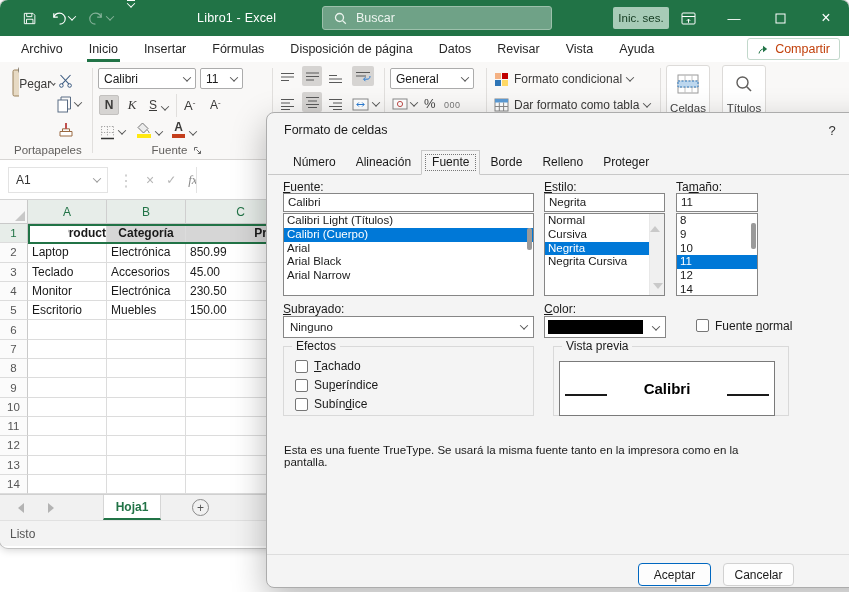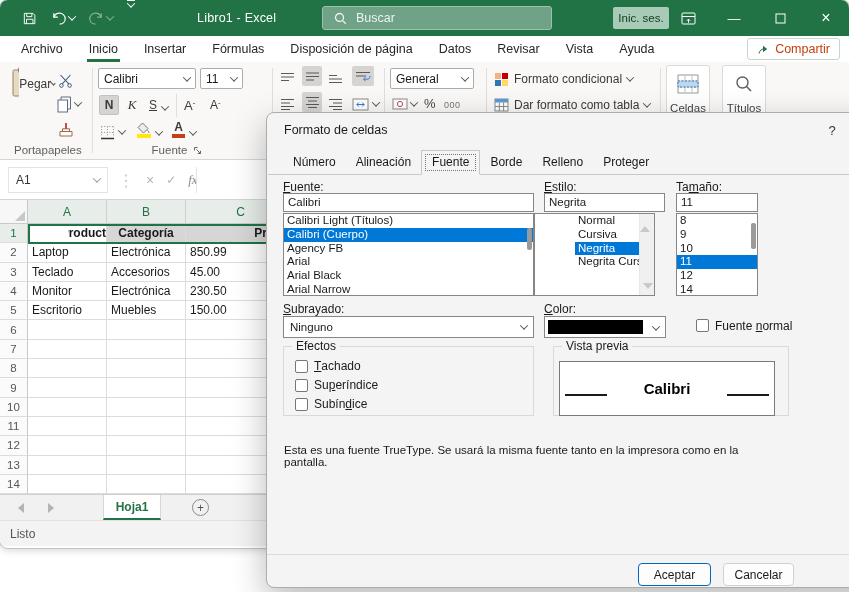--- a/index.html
+++ b/index.html
@@ -560,27 +560,26 @@
   <span class="lbl" style="left:277px;top:67px;"><span></span><span class="u">E</span><span>stilo:</span></span>
   <span class="lbl" style="left:409px;top:67px;"><span>Ta</span><span class="u">m</span><span>año:</span></span>
 
   <div class="tbox" style="left:16px;top:80px;width:251px;">Calibri</div>
   <div class="tbox" style="left:277px;top:80px;width:121px;">Negrita</div>
   <div class="tbox" style="left:409px;top:80px;width:82px;">11</div>
 
   <div class="dlist" style="left:16px;width:251px;">
     <div class="li">Calibri Light (Títulos)</div>
     <div class="li sel">Calibri (Cuerpo)</div>
-    <div class="li">Agency FB</div>
     <div class="li">Arial</div>
     <div class="li">Arial Black</div>
     <div class="li">Arial Narrow</div>
     <span class="sb-thin" style="top:14px;height:22px;"></span>
   </div>
-  <div class="dlist" style="left:267px;width:121px;padding-left:40px;">
+  <div class="dlist" style="left:277px;width:121px;">
     <div class="li" style="width:104px;">Normal</div>
     <div class="li" style="width:104px;">Cursiva</div>
     <div class="li sel" style="width:104px;">Negrita</div>
     <div class="li" style="width:104px;">Negrita Cursiva</div>
     <span class="sb-classic">
       <span class="tri up"></span><span class="tri dn"></span>
     </span>
   </div>
   <div class="dlist" style="left:409px;width:82px;">
     <div class="li">8</div>

